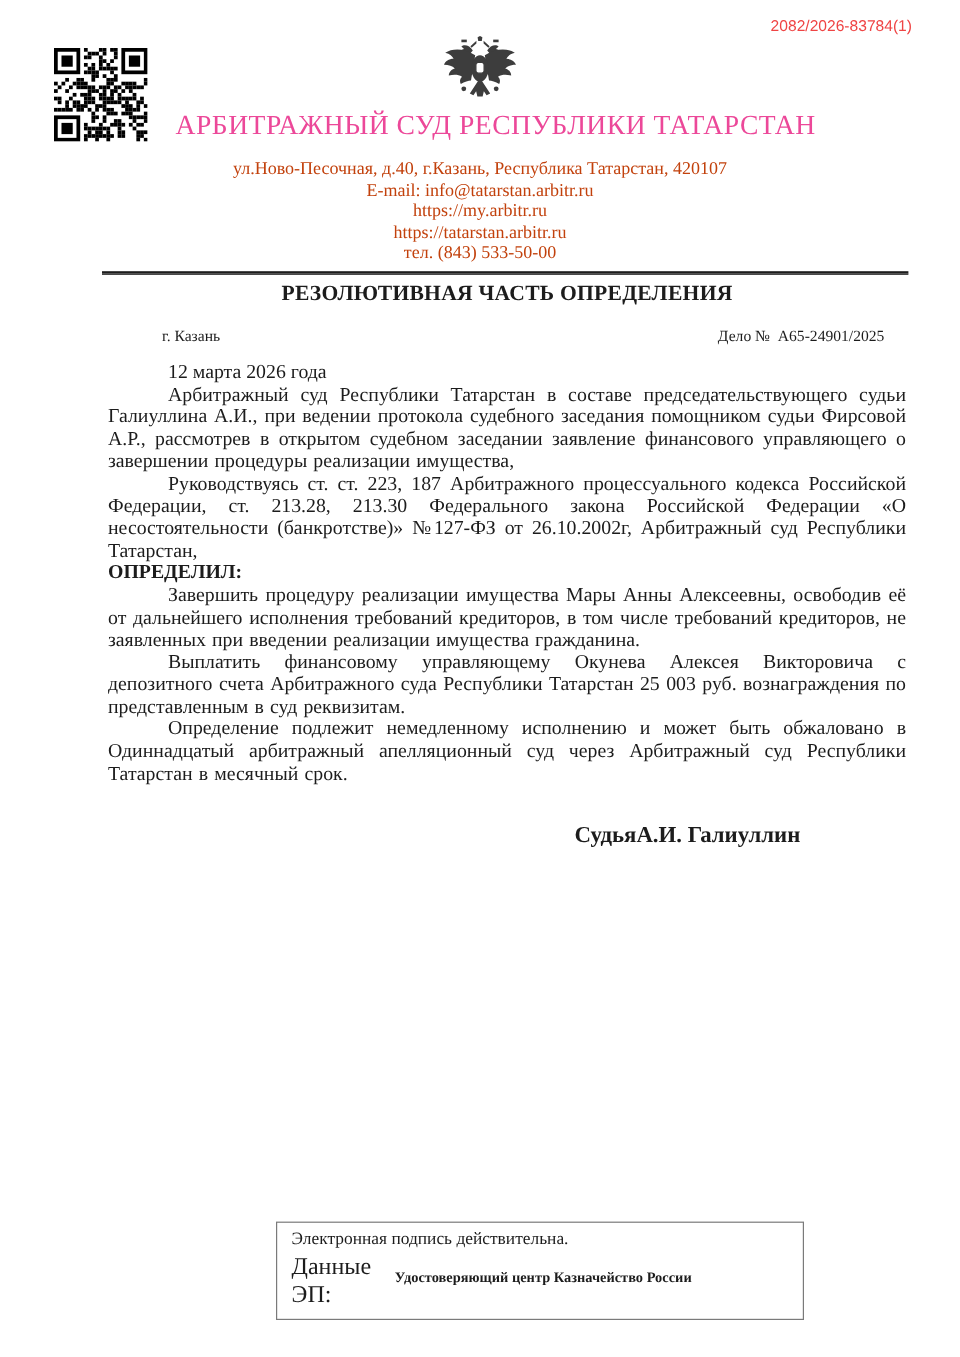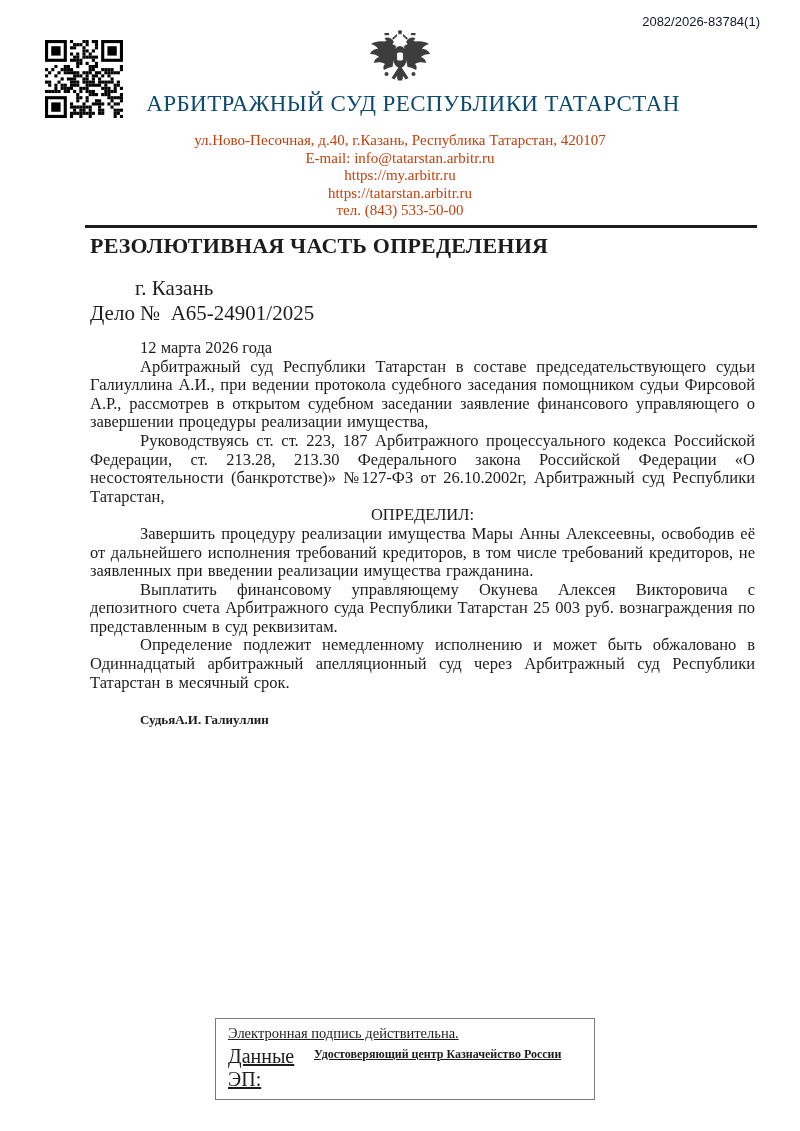--- a/index.html
+++ b/index.html
@@ -5,47 +5,47 @@
   * { margin:0; padding:0; box-sizing:border-box; }
   html, body { background:#ffffff; }
   .page {
     width:800px; height:1131px; position:relative; background:#ffffff;
     font-family:"Liberation Serif","DejaVu Serif",serif; color:#1c1c1c;
     overflow:hidden; margin:0 auto;
   }
   .doc-number {
     position:absolute; top:14px; right:40px;
     font-family:"Liberation Sans","DejaVu Sans",sans-serif;
-    font-size:13px; color:#0f172a;
+    font-size:13px; color:#ef4444;
   }
   .qr { position:absolute; top:40px; left:45px; width:78px; height:78px; }
   .header { padding-top:30px; text-align:center; }
   .emblem { display:inline-block; height:56px; }
-  .court-name { font-size:23px; font-weight:400; letter-spacing:.4px; line-height:28px; color:#0c4a6e;padding-left:26px; }
+  .court-name { font-size:23px; font-weight:400; letter-spacing:.4px; line-height:28px; color:#ec4899;padding-left:26px; }
   .addr-block { margin-top:14px; font-size:15px; line-height:17.6px; text-align:center; color:#c2410c; }
   .divider { margin:5px 43px 0 85px; height:3px; border-top:2.5px solid #1d1d1d; border-bottom:1.2px solid #1d1d1d; }
   .content { margin:0 45px 0 90px; }
-  .doc-title { font-weight:bold; font-size:22px; text-align:left; margin-top:5px; letter-spacing:.2px; }
-  .place-row { display:flex; justify-content:space-between; margin-top:17px; font-size:21px;flex-direction:column; }
+  .doc-title { font-weight:bold; font-size:18px; text-align:center; margin-top:5px; letter-spacing:.2px; }
+  .place-row { display:flex; justify-content:space-between; margin-top:17px; font-size:13px; }
   .place { margin-left:45px; }
   .case { margin-right:18px; white-space:pre; }
   .date-line { margin-top:13px; font-size:16.5px; line-height:18.6px; text-indent:50px; }
   .para { font-size:16.5px; line-height:18.6px; text-align:justify; text-indent:50px; word-spacing:1px; }
-  .resolution { font-size:16.5px; line-height:18.6px; font-weight:normal; text-align:center; }
-  .judge-row { display:flex; justify-content:flex-start; font-weight:bold; font-size:13px; margin-top:20px; }
+  .resolution { font-size:16.5px; line-height:18.6px; font-weight:bold; text-align:left; }
+  .judge-row { display:flex; justify-content:flex-end; font-weight:bold; font-size:19px; margin-top:32px; }
   .judge-label { margin-left:50px; }
   .judge-name { margin-right:88px; }
   .sig-box {
-    position:absolute; left:215px; top:1018px; width:380px; min-height:72px;
-    border:1.5px solid #7a7a7a; background:#fff; padding:6px 10px 8px 12px;text-decoration:underline;
+    position:absolute; left:230px; top:1018px; width:440px; min-height:72px;
+    border:1.5px solid #7a7a7a; background:#fff; padding:6px 10px 8px 12px;
   }
   .sig-valid { font-size:14.5px; }
   .sig-row { display:flex; margin-top:3px; }
   .sig-label { font-size:20px; width:86px; flex:none; }
-  .sig-values { font-size:12px; font-weight:600; line-height:15.5px; padding-top:2px; }
+  .sig-values { font-size:12px; font-weight:600; line-height:15.5px; padding-top:2px;margin-top:10px; }
 </style>
 </head>
 <body>
 
 <div class="page">
 
   <div class="doc-number">2082/2026-83784(1)</div>
 
   <div class="qr">
     <svg id="qr-svg" width="78" height="78" viewBox="0 0 75 75" xmlns="http://www.w3.org/2000/svg">

